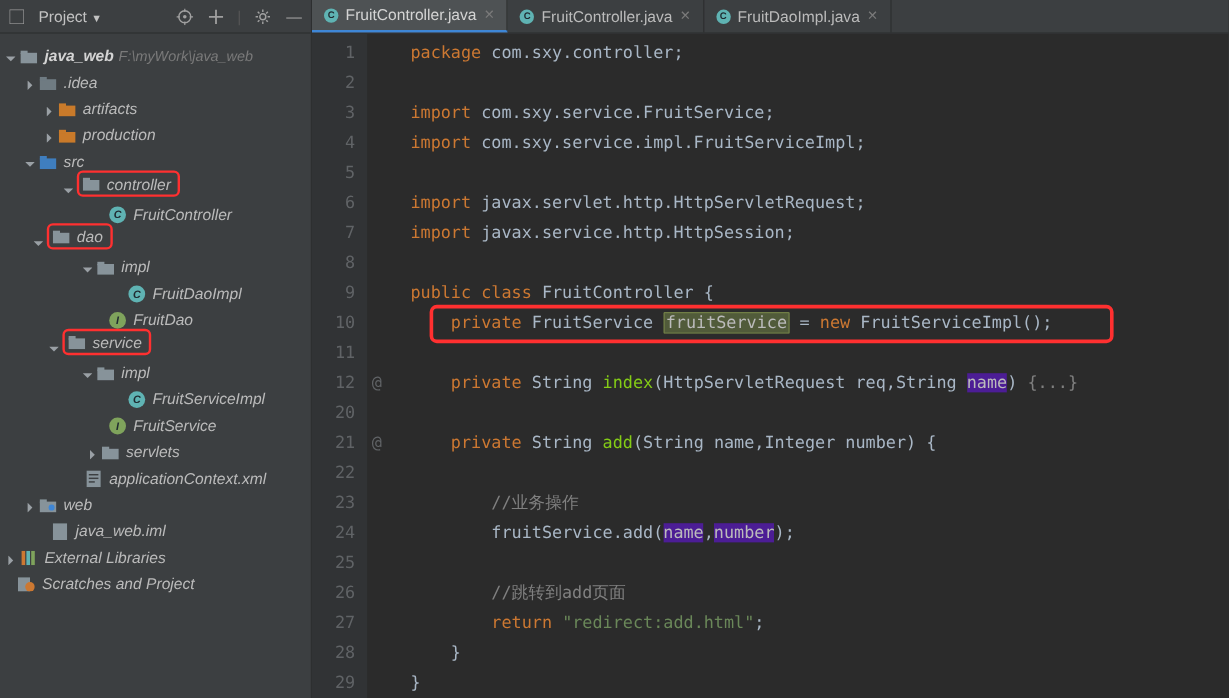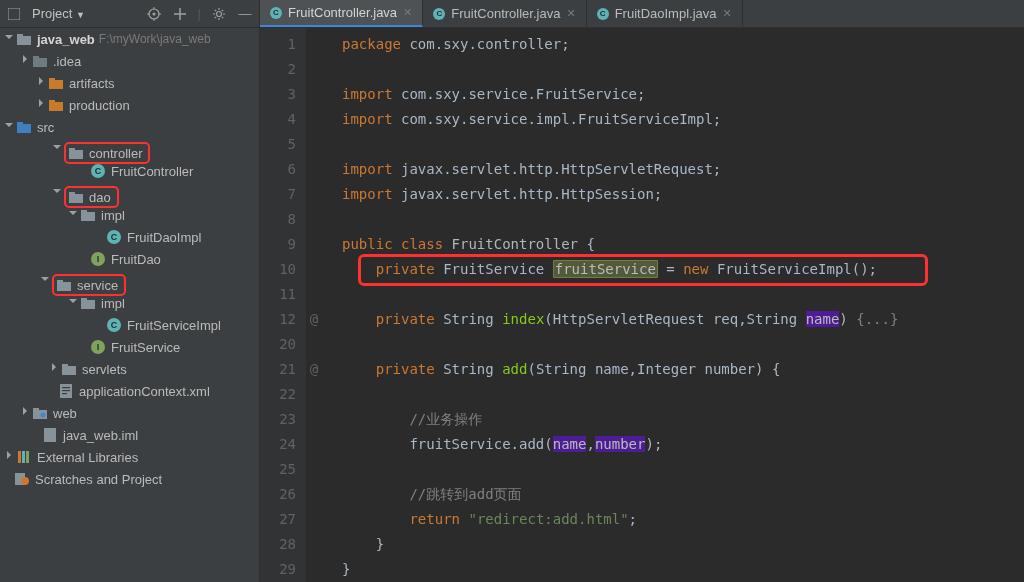--- a/index.html
+++ b/index.html
@@ -4,21 +4,21 @@
 <style>
 * { margin:0; padding:0; box-sizing:border-box; }
 body { font-family:"Segoe UI",Arial,sans-serif; font-size:13px; background:#3c3f41; color:#bbbbbb; width:1024px; height:582px; overflow:hidden; }
 .root { display:flex; height:100%; }
 .sidebar { width:260px; background:#3c3f41; display:flex; flex-direction:column; border-right:1px solid #2d2f30; }
 .sb-top { height:28px; display:flex; align-items:center; padding:0 6px; gap:10px; border-bottom:1px solid #2d2f30; background:#3c3f41; }
 .sb-top .sep { color:#555; }
 .sb-top .icon { width:16px; height:16px; display:flex; align-items:center; justify-content:center; color:#a0a0a0; cursor:pointer; }
 .proj-label { font-weight:500; color:#c2c2c2; }
 .tree { flex:1; overflow:hidden; padding-top:4px; }
-.node { display:flex; align-items:flex-start; height:22px; white-space:nowrap; padding-right:4px; cursor:pointer;}
+.node { display:flex; align-items:flex-end; height:22px; white-space:nowrap; padding-right:4px; cursor:pointer;font-style:italic;}
 .arrow { width:10px; height:10px; margin-right:2px; flex-shrink:0; display:flex; align-items:center; justify-content:center;}
 .arrow svg { width:8px; height:8px; }
 .icon-sq { width:16px; height:14px; margin-right:5px; flex-shrink:0; display:flex; align-items:center; justify-content:center;}
 .label { color:#bbbbbb; }
 .label.dim { color:#7a7a7a; font-size:12px; margin-left:4px;}
 .redbox { border:2.5px solid #ff3030; border-radius:5px; padding:0 6px 0 2px; display:inline-flex; align-items:center; height:22px;}
 
 .fld { width:14px; height:11px; }
 .fld-body{fill:#87939a;}
 .fld-src{fill:#3f7ebf;}
@@ -149,21 +149,21 @@
           </span>
         <span class="icon-sq">
             <svg class="fld" viewBox="0 0 14 11">
               <rect width="14" height="9" y="2" class="fld-orange"></rect>
               <rect width="6" height="3" class="fld-orange"></rect>
             </svg>
           </span>
         <span class="label">production</span>
       </div>
 
-      <div class="node" style="padding-left:4px">
+      <div class="node" style="padding-left:20px">
         <span class="arrow">
             <svg viewBox="0 0 8 8">
               <path d="M0 2 L4 6 L8 2" fill="#9aa0a5"></path>
             </svg>
           </span>
         <span class="icon-sq">
             <svg class="fld" viewBox="0 0 14 11">
               <rect width="14" height="9" y="2" class="fld-src"></rect>
               <rect width="6" height="3" class="fld-src"></rect>
             </svg>
@@ -188,21 +188,21 @@
         </span>
       </div>
       <div class="node" style="padding-left:78px">
         <span class="arrow"></span>
         <span class="icon-sq">
             <span class="circ c-c">C</span>
           </span>
         <span class="label">FruitController</span>
       </div>
 
-      <div class="node" style="padding-left:52px">
+      <div class="node" style="padding-left:27px">
         <span class="arrow">
             <svg viewBox="0 0 8 8">
               <path d="M0 2 L4 6 L8 2" fill="#9aa0a5"></path>
             </svg>
           </span>
         <span class="redbox">
           <span class="icon-sq">
               <svg class="fld" viewBox="0 0 14 11">
                 <rect width="14" height="9" y="2" class="fld-body"></rect>
                 <rect width="6" height="3" class="fld-body"></rect>
@@ -278,35 +278,35 @@
         <span class="label">FruitServiceImpl</span>
       </div>
       <div class="node" style="padding-left:78px">
         <span class="arrow"></span>
         <span class="icon-sq">
             <span class="circ c-i">I</span>
           </span>
         <span class="label">FruitService</span>
       </div>
 
-      <div class="node" style="padding-left:49px">
+      <div class="node" style="padding-left:72px">
         <span class="arrow">
             <svg viewBox="0 0 8 8">
               <path d="M2 0 L6 4 L2 8" fill="#9aa0a5"></path>
             </svg>
           </span>
         <span class="icon-sq">
             <svg class="fld" viewBox="0 0 14 11">
               <rect width="14" height="9" y="2" class="fld-body"></rect>
               <rect width="6" height="3" class="fld-body"></rect>
             </svg>
           </span>
         <span class="label">servlets</span>
       </div>
-      <div class="node" style="padding-left:46px">
+      <div class="node" style="padding-left:58px">
         <span class="arrow"></span>
         <span class="icon-sq">
             <svg class="fileic" viewBox="0 0 12 14">
               <rect width="12" height="14" fill="#87939a"></rect>
               <rect x="2" y="3" width="8" height="1.2" fill="#3c3f41"></rect>
               <rect x="2" y="6" width="8" height="1.2" fill="#3c3f41"></rect>
               <rect x="2" y="9" width="5" height="1.2" fill="#3c3f41"></rect>
             </svg>
           </span>
         <span class="label">applicationContext.xml</span>
@@ -433,21 +433,21 @@
           <div>&nbsp;</div>
       </div>
       <div class="lines" style="position:relative">
         <div class="bigred" style="left:36px;top:226px;width:570px;height:32px;"></div>
         <div class="ln"><span class="kw">package</span><span class="pl"> com.sxy.controller;</span></div>
         <div class="ln"></div>
         <div class="ln"><span class="kw">import</span><span class="pl"> com.sxy.service.FruitService;</span></div>
         <div class="ln"><span class="kw">import</span><span class="pl"> com.sxy.service.impl.FruitServiceImpl;</span></div>
         <div class="ln"></div>
         <div class="ln"><span class="kw">import</span><span class="pl"> javax.servlet.http.HttpServletRequest;</span></div>
-        <div class="ln"><span class="kw">import</span><span class="pl"> javax.servlet.http.HttpSession;</span></div>
+        <div class="ln"><span class="kw">import</span><span class="pl"> javax.service.http.HttpSession;</span></div>
         <div class="ln"></div>
         <div class="ln"><span class="kw">public class </span><span class="pl">FruitController </span><span class="pl">{</span></div>
         <div class="ln">    <span class="kw">private </span><span class="pl">FruitService </span><span class="hl">fruitService</span><span class="pl"> = </span><span class="kw">new </span><span class="pl">FruitServiceImpl();</span></div>
         <div class="ln"></div>
         <div class="ln">    <span class="kw">private </span><span class="pl">String </span><span class="fn">index</span><span class="pl">(HttpServletRequest req,String </span><span class="sel">name</span><span class="pl">) </span><span class="cm">{...}</span></div>
         <div class="ln"></div>
         <div class="ln">    <span class="kw">private </span><span class="pl">String </span><span class="fn">add</span><span class="pl">(String name,Integer number) {</span></div>
         <div class="ln"></div>
         <div class="ln">        <span class="cm">//业务操作</span></div>
         <div class="ln">        <span class="pl">fruitService.add(</span><span class="sel">name</span><span class="pl">,</span><span class="sel">number</span><span class="pl">);</span></div>

